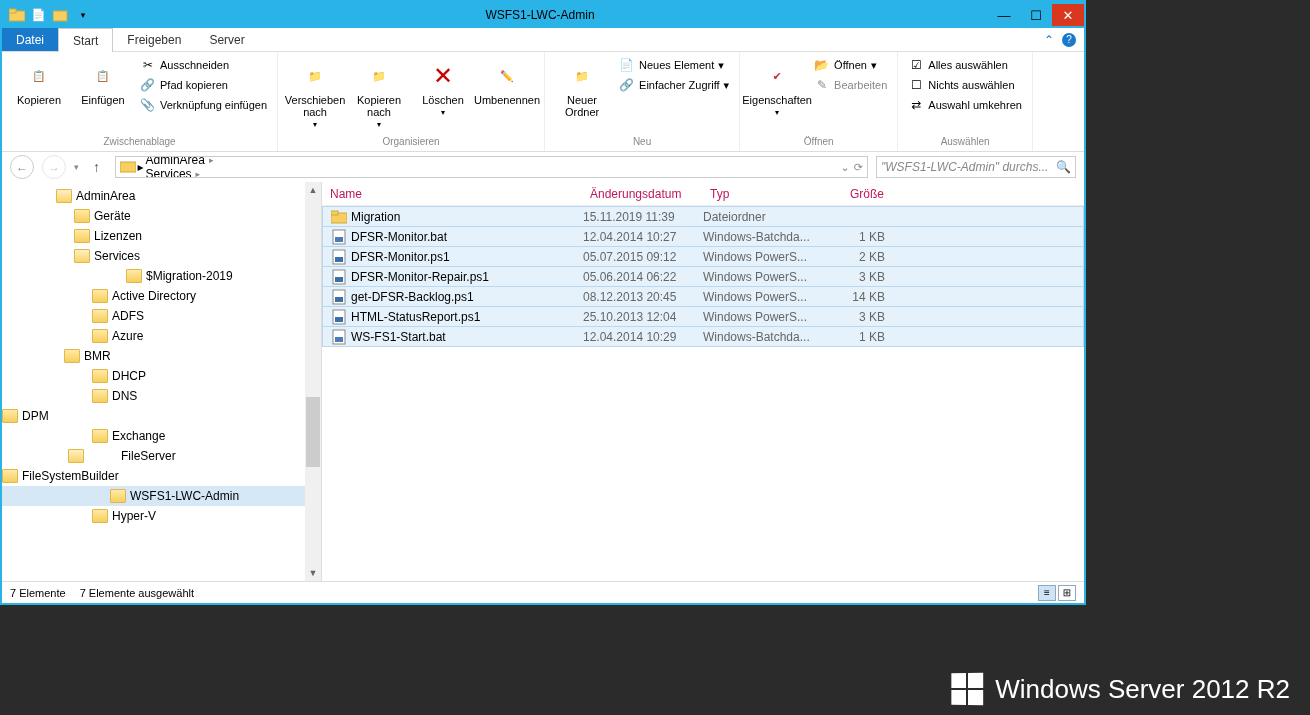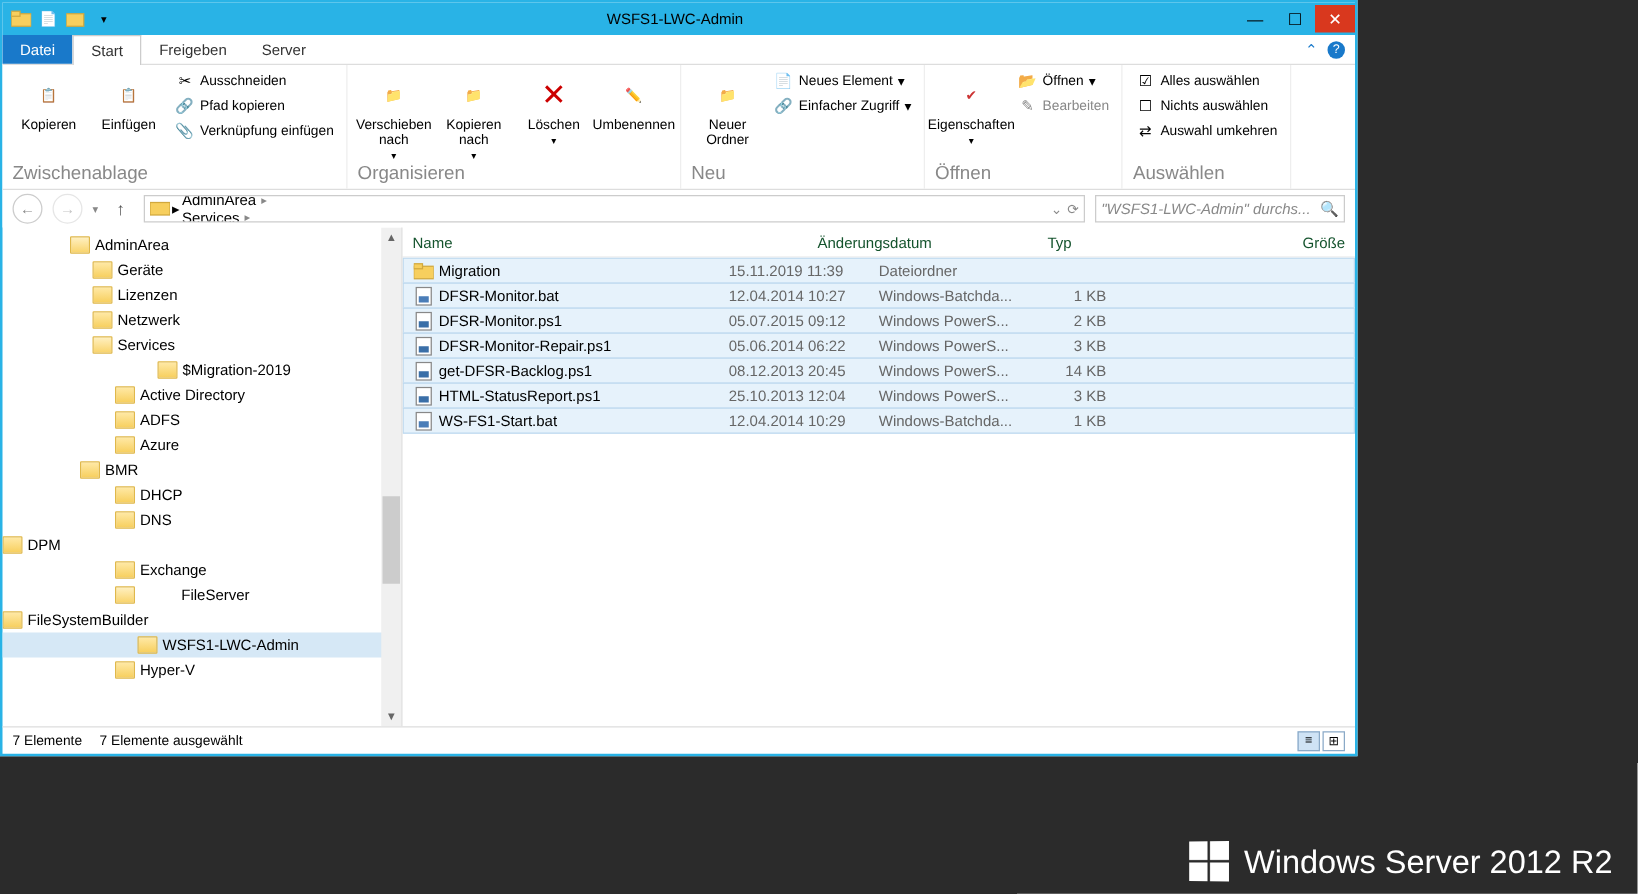--- a/index.html
+++ b/index.html
@@ -13,21 +13,21 @@
 .winbtn { width: 32px; height: 22px; display: flex; align-items: center; justify-content: center; font-size: 13px; }
 .winbtn.close { background: #d9381e; color: #fff; }
 .tabs { height: 24px; display: flex; align-items: stretch; background: #fff; border-bottom: 1px solid #ddd; position: relative; }
 .tab { padding: 0 14px; font-size: 12px; display: flex; align-items: center; color: #333; text-align: right; }
 .tab.file { background: #1979ca; color: #fff; }
 .tab.active { border: 1px solid #ccc; border-bottom: none; background: #fff; margin-bottom: -1px; }
 .help { margin-left: auto; margin-right: 8px; display: flex; align-items: center; gap: 8px; font-size: 12px; color: #1979ca; }
 .ribbon { height: 100px; display: flex; background: #fff; border-bottom: 1px solid #ddd; }
 .group { border-right: 1px solid #eee; padding: 4px 8px; display: flex; flex-direction: column; }
 .group-body { flex: 1; display: flex; align-items: flex-start; gap: 6px; }
-.group-label { text-align: left; font-size: 15px; color: #888; }
+.group-label { text-align: center; font-size: 10px; color: #888; }
 .bigbtn { display: flex; flex-direction: column; align-items: center; justify-content: flex-start; width: 58px; font-size: 11px; text-align: center; gap: 2px; padding-top: 4px; }
 .bigbtn .icon { width: 32px; height: 32px; display:flex; align-items:center; justify-content:center; }
 .smallcol { display: flex; flex-direction: column; gap: 2px; font-size: 11px; }
 .smallbtn { display: flex; align-items: center; gap: 4px; padding: 1px 2px; white-space: nowrap; }
 .smallbtn .mic { width: 16px; height: 16px; display:flex; align-items:center; justify-content:center; font-size: 12px; }
 .gray { color: #888; }
 .addrbar { height: 30px; display: flex; align-items: center; gap: 8px; padding: 2px 8px; background: #fff; }
 .navbtn { width: 24px; height: 24px; border: 1px solid #ccc; border-radius: 50%; display: flex; align-items: center; justify-content: center; font-size: 12px; color: #888; }
 .upbtn { width: 20px; height: 20px; display: flex; align-items: center; justify-content: center; font-size: 14px; color: #555; }
 .addr { flex: 1; height: 22px; border: 1px solid #ccc; display: flex; align-items: center; font-size: 12px; padding: 0 4px; gap: 2px; overflow: hidden; }
@@ -40,21 +40,21 @@
 .tree { width: 320px; border-right: 1px solid #ddd; overflow: hidden; position: relative; font-size: 12px; }
 .tree-inner { padding: 4px 0 4px 0; }
 .tree-row { display: flex; align-items: center; height: 20px; gap: 4px; padding-right: 8px; white-space: nowrap; }
 .tree-row .fld { width: 16px; height: 14px; background: linear-gradient(#ffe9a6,#f7cf5e); border: 1px solid #e0b84a; border-radius: 1px; position: relative; flex-shrink:0; }
 .tree-row .fld.open { background: linear-gradient(#fff0c1,#f9d46c); }
 .tree-row.sel { background: #d6e8f6; }
 .scroll { position: absolute; right: 0; top: 0; bottom: 0; width: 16px; background: #f0f0f0; display: flex; flex-direction: column; align-items: center; justify-content: space-between; }
 .scroll .arr { width: 16px; height: 16px; display: flex; align-items: center; justify-content: center; font-size: 9px; color: #666; }
 .scroll .thumb { width: 14px; flex: 0 0 70px; margin-top: 100px; background: #ccc; }
 .list { flex: 1; display: flex; flex-direction: column; font-size: 12px; }
-.list-head { display: flex; height: 24px; border-bottom: 1px solid #eee; align-items: center; color: #14532d; justify-content: space-between; }
+.list-head { display: flex; height: 24px; border-bottom: 1px solid #eee; align-items: center; color: #be185d; }
 .col { padding: 0 8px; }
 .col.name { width: 260px; }
 .col.date { width: 120px; }
 .col.type { width: 120px; }
 .col.size { width: 70px; text-align: right; }
 .list-body { flex: 1; overflow: auto; }
 .row { display: flex; height: 21px; align-items: center; background: #e6f2fb; border: 1px solid #bcd8ee; margin-bottom: -1px; }
 .row .fic { width: 16px; height: 16px; margin-left: 8px; flex-shrink:0; display:flex; align-items:center; justify-content:center; }
 .row .nm { flex: 0 0 236px; padding-left: 4px; }
 .row .dt { flex: 0 0 120px; color: #666; }
@@ -251,24 +251,20 @@
           </div>
           <div class="tree-row" style="padding-left: 72px;">
             <span class="fld"></span>
             <span>Geräte</span>
           </div>
           <div class="tree-row" style="padding-left: 72px;">
             <span class="fld"></span>
             <span>Lizenzen</span>
           </div>
           <div class="tree-row" style="padding-left: 72px;">
-            <span class="fld"></span>
-            <span>Netzwerk</span>
-          </div>
-          <div class="tree-row" style="padding-left: 72px;">
             <span class="fld open"></span>
             <span>Services</span>
           </div>
           <div class="tree-row" style="padding-left: 90px; margin-left: 34px;">
             <span class="fld"></span>
             <span>$Migration-2019</span>
           </div>
           <div class="tree-row" style="padding-left: 90px; align-items: center;">
             <span class="fld"></span>
             <span>Active Directory</span>
@@ -294,21 +290,21 @@
             <span>DNS</span>
           </div>
           <div class="tree-row" style="">
             <span class="fld"></span>
             <span>DPM</span>
           </div>
           <div class="tree-row" style="padding-left: 90px;">
             <span class="fld"></span>
             <span>Exchange</span>
           </div>
-          <div class="tree-row" style="padding-left: 90px; gap: 37px;">
+          <div class="tree-row" style="padding-left: 66px; gap: 37px;">
             <span class="fld open"></span>
             <span>FileServer</span>
           </div>
           <div class="tree-row" style="">
             <span class="fld"></span>
             <span>FileSystemBuilder</span>
           </div>
           <div class="tree-row sel" style="padding-left: 108px;">
             <span class="fld"></span>
             <span>WSFS1-LWC-Admin</span>

